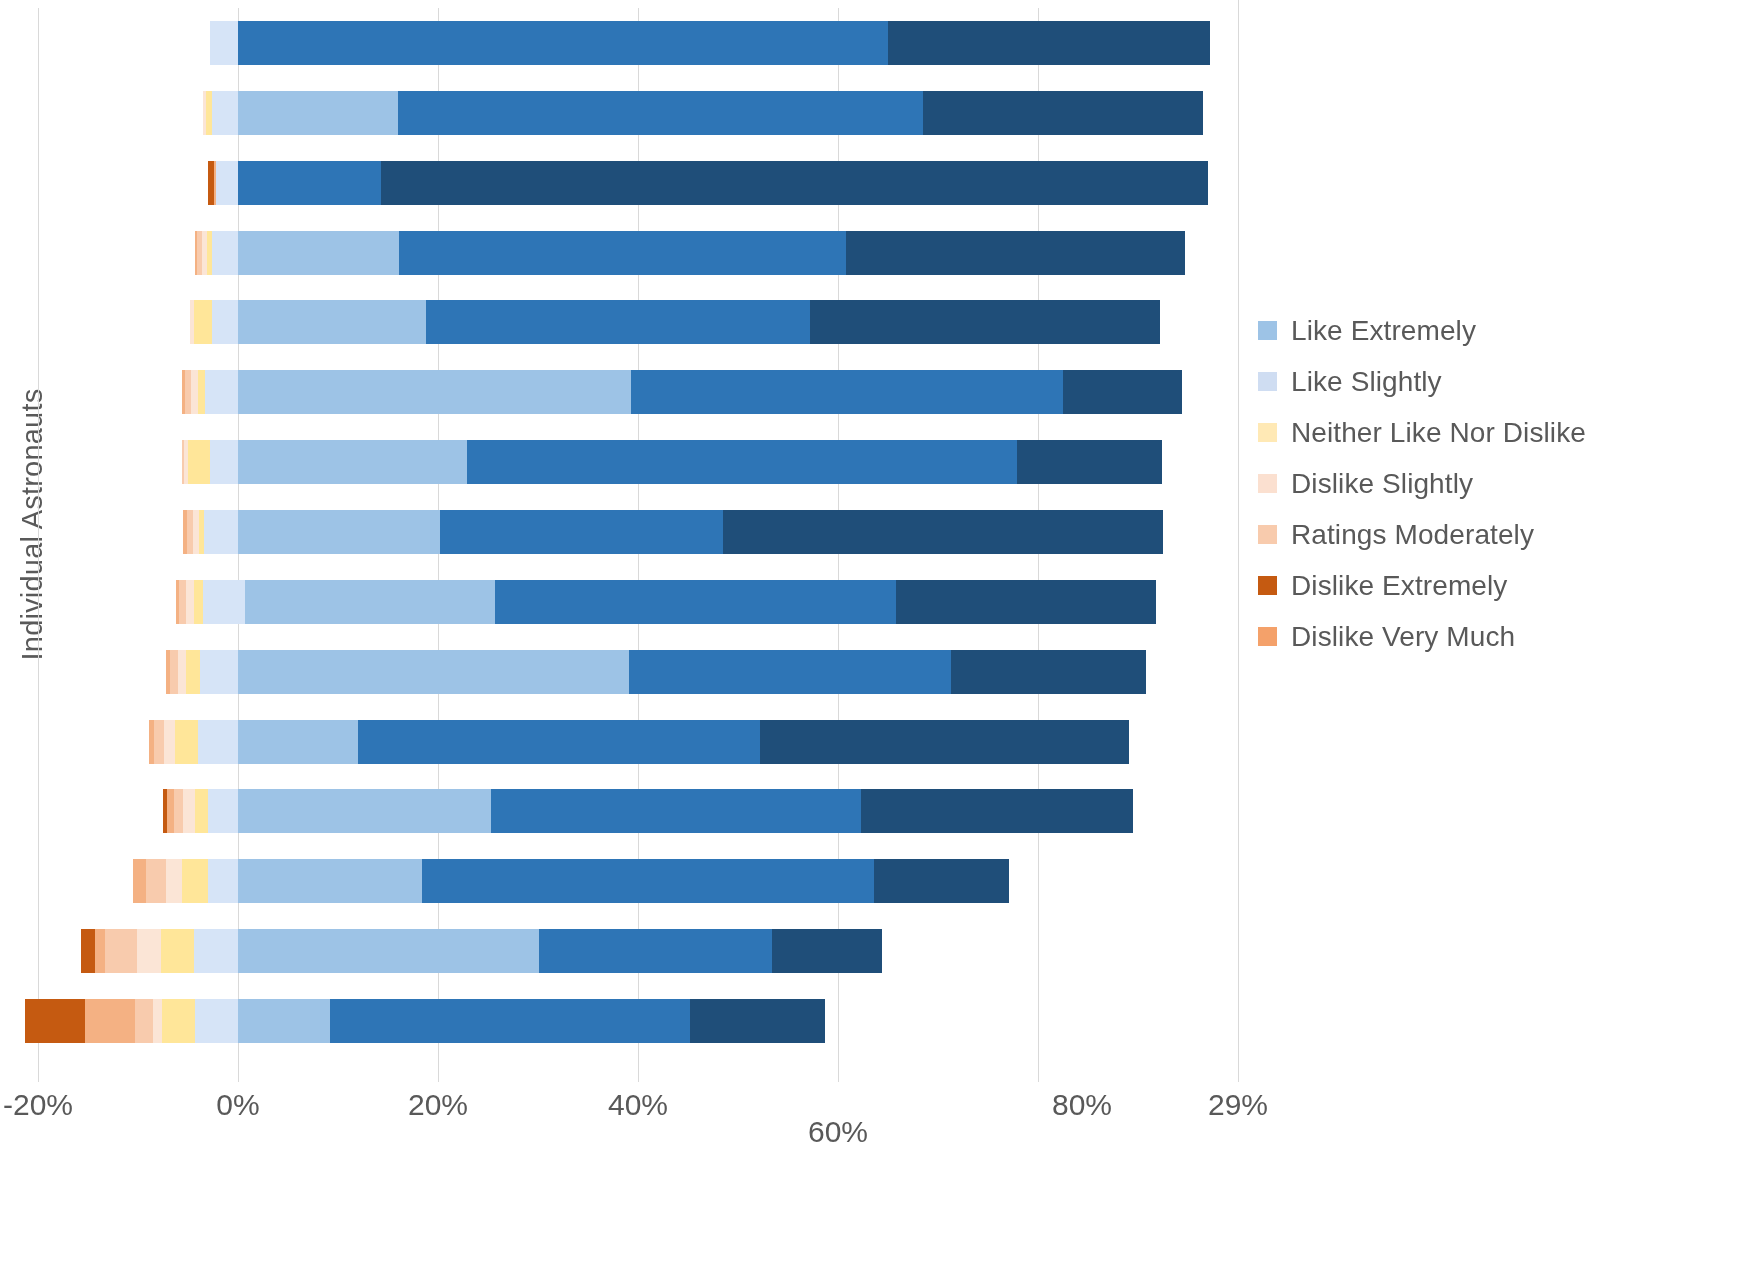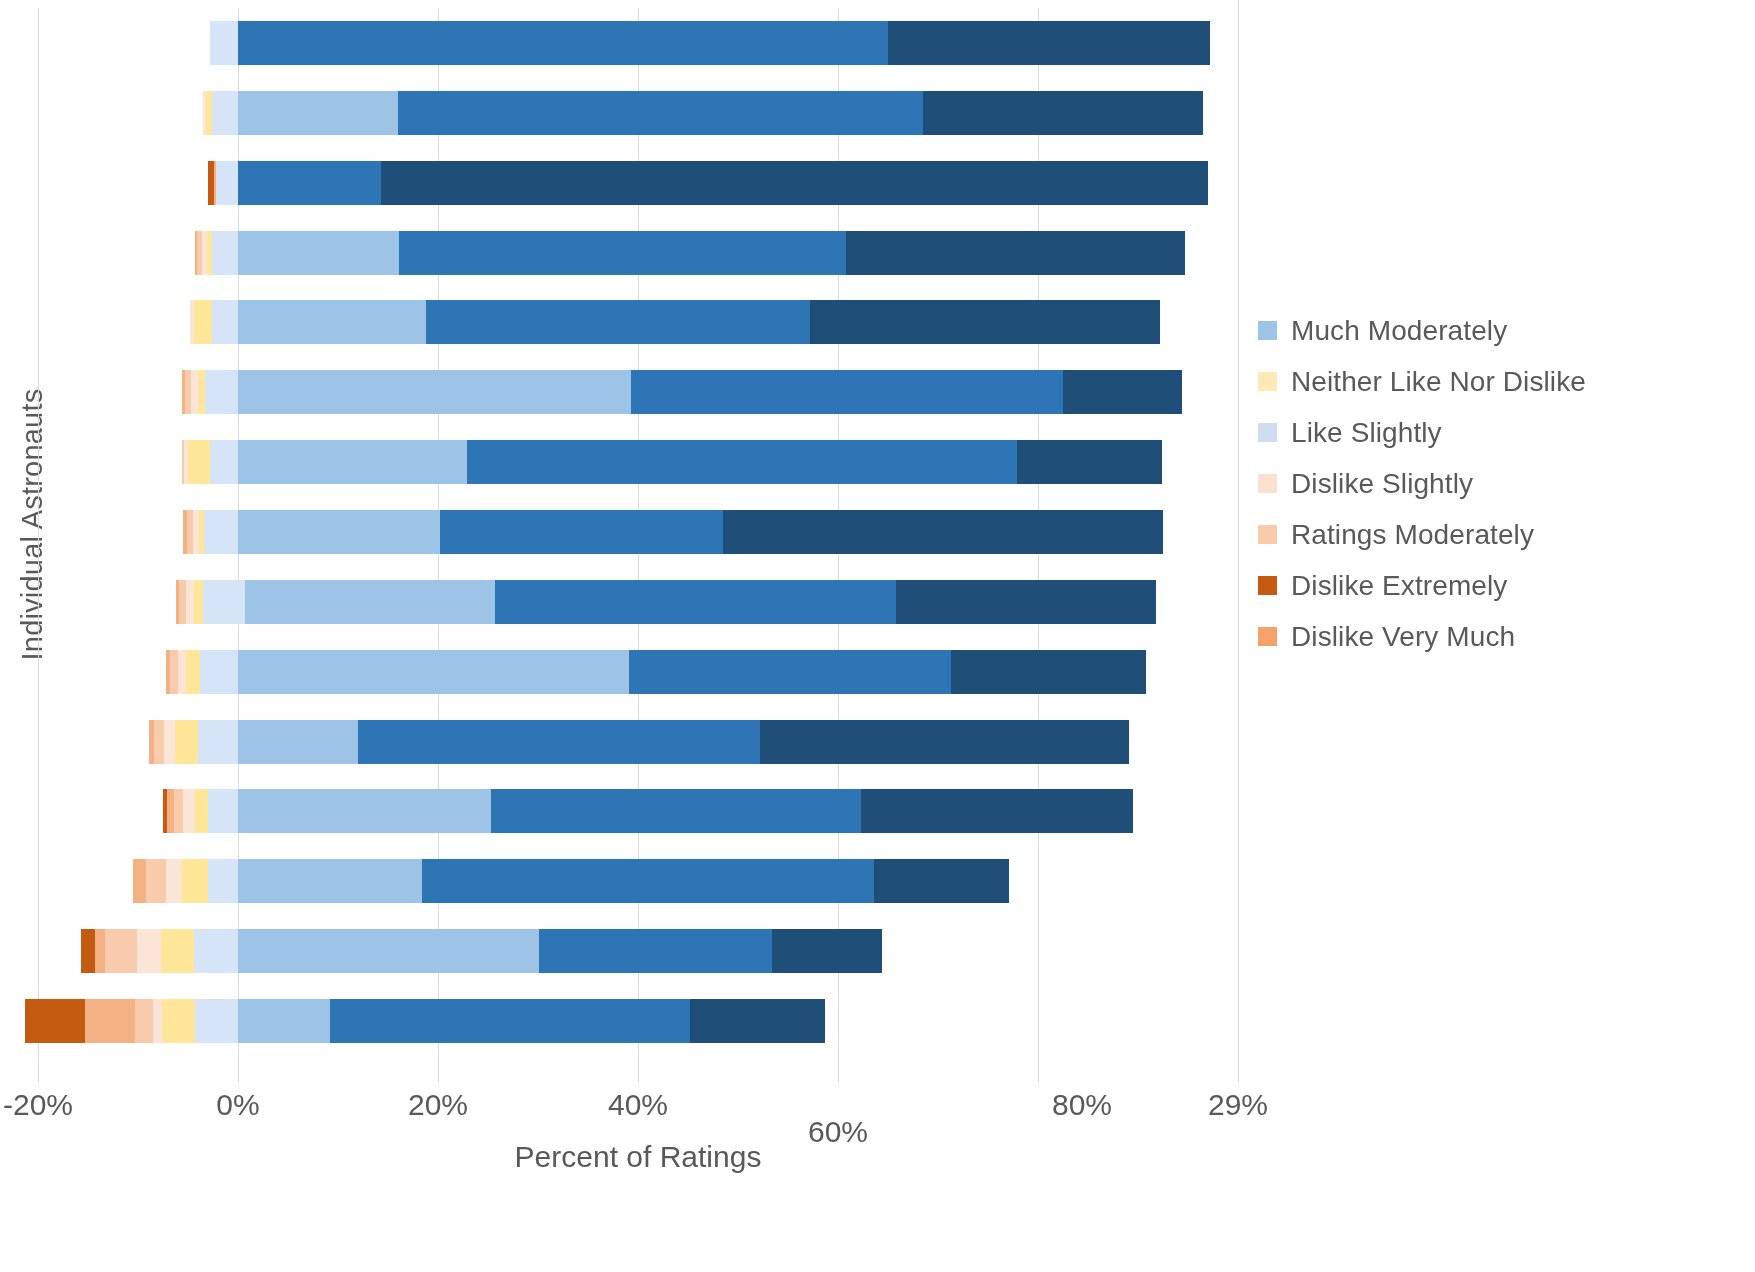--- a/index.html
+++ b/index.html
@@ -256,36 +256,35 @@
     </div>
   <div class="x-labels">
       <div class="x-label" style="left: 0px;">-20%</div>
       <div class="x-label" style="left: 200px;">0%</div>
       <div class="x-label" style="left: 400px;">20%</div>
       <div class="x-label" style="left: 600px;">40%</div>
       <div class="x-label" style="left: 800px; margin-top: 27px;">60%</div>
       <div class="x-label" style="left: 1000px; margin-left: 44px;">80%</div>
       <div class="x-label" style="left: 1200px;">29%</div>
     </div>
-  <div class="x-axis-title">Percent of Ratings</div>
 
   <div class="legend">
       <div class="legend-item">
         <span class="legend-swatch" style="background: rgb(157, 195, 230);"></span>
-        <span class="legend-label">Much Moderately</span>
+        <span class="legend-label">Like Extremely</span>
+      </div>
+      <div class="legend-item">
+        <span class="legend-swatch" style="background: rgb(207, 221, 242);"></span>
+        <span class="legend-label">Like Slightly</span>
       </div>
       <div class="legend-item">
         <span class="legend-swatch" style="background: rgb(255, 233, 181);"></span>
         <span class="legend-label">Neither Like Nor Dislike</span>
       </div>
       <div class="legend-item">
-        <span class="legend-swatch" style="background: rgb(207, 221, 242);"></span>
-        <span class="legend-label">Like Slightly</span>
-      </div>
-      <div class="legend-item">
         <span class="legend-swatch" style="background: rgb(251, 224, 208);"></span>
         <span class="legend-label">Dislike Slightly</span>
       </div>
       <div class="legend-item">
         <span class="legend-swatch" style="background: rgb(248, 203, 173);"></span>
         <span class="legend-label">Ratings Moderately</span>
       </div>
       <div class="legend-item">
         <span class="legend-swatch" style="background: rgb(197, 90, 17);"></span>
         <span class="legend-label">Dislike Extremely</span>

